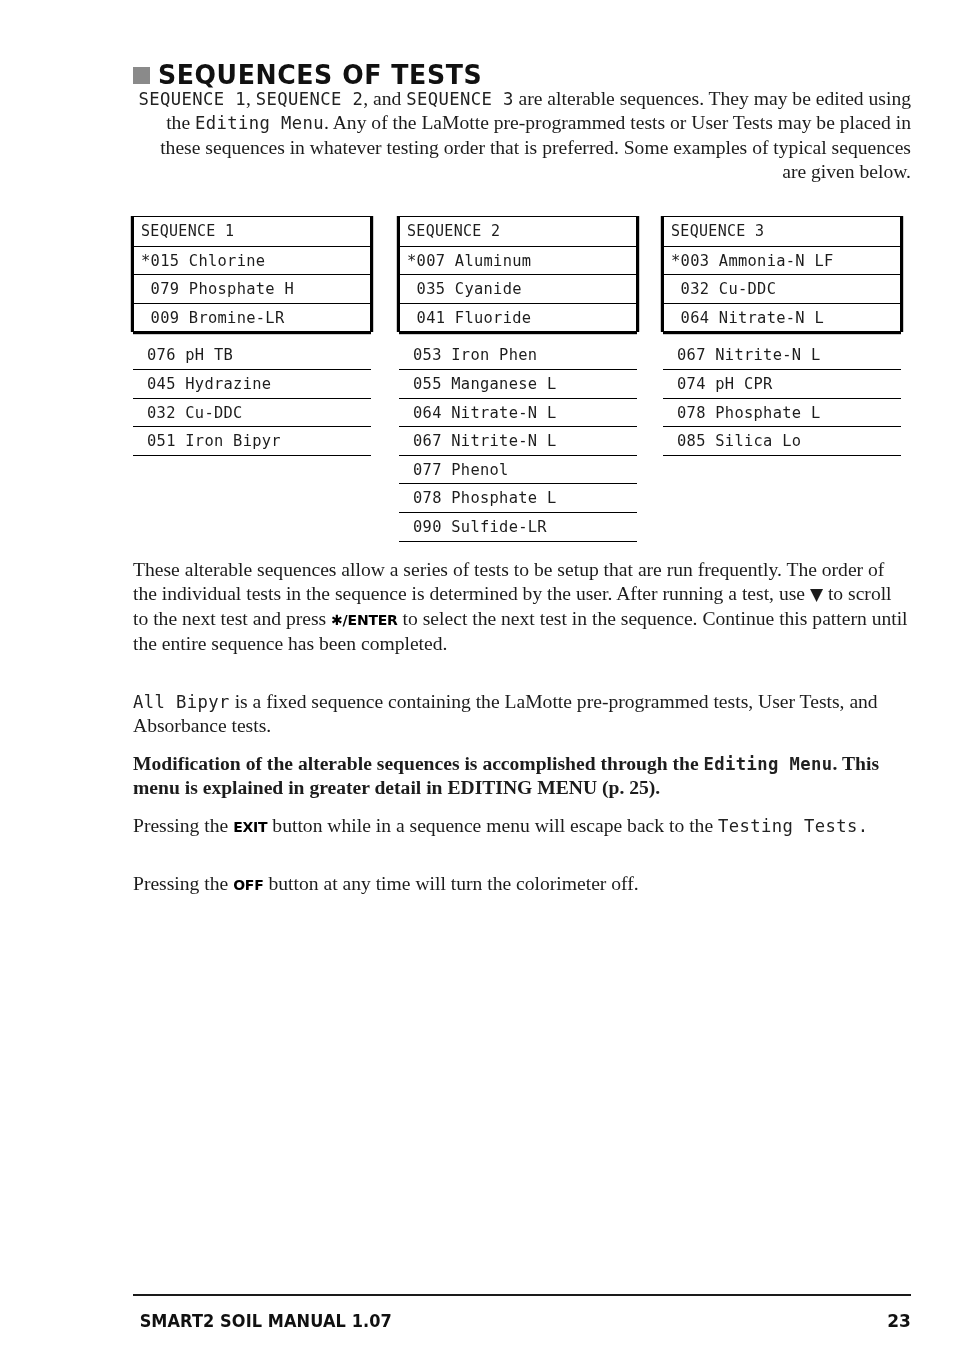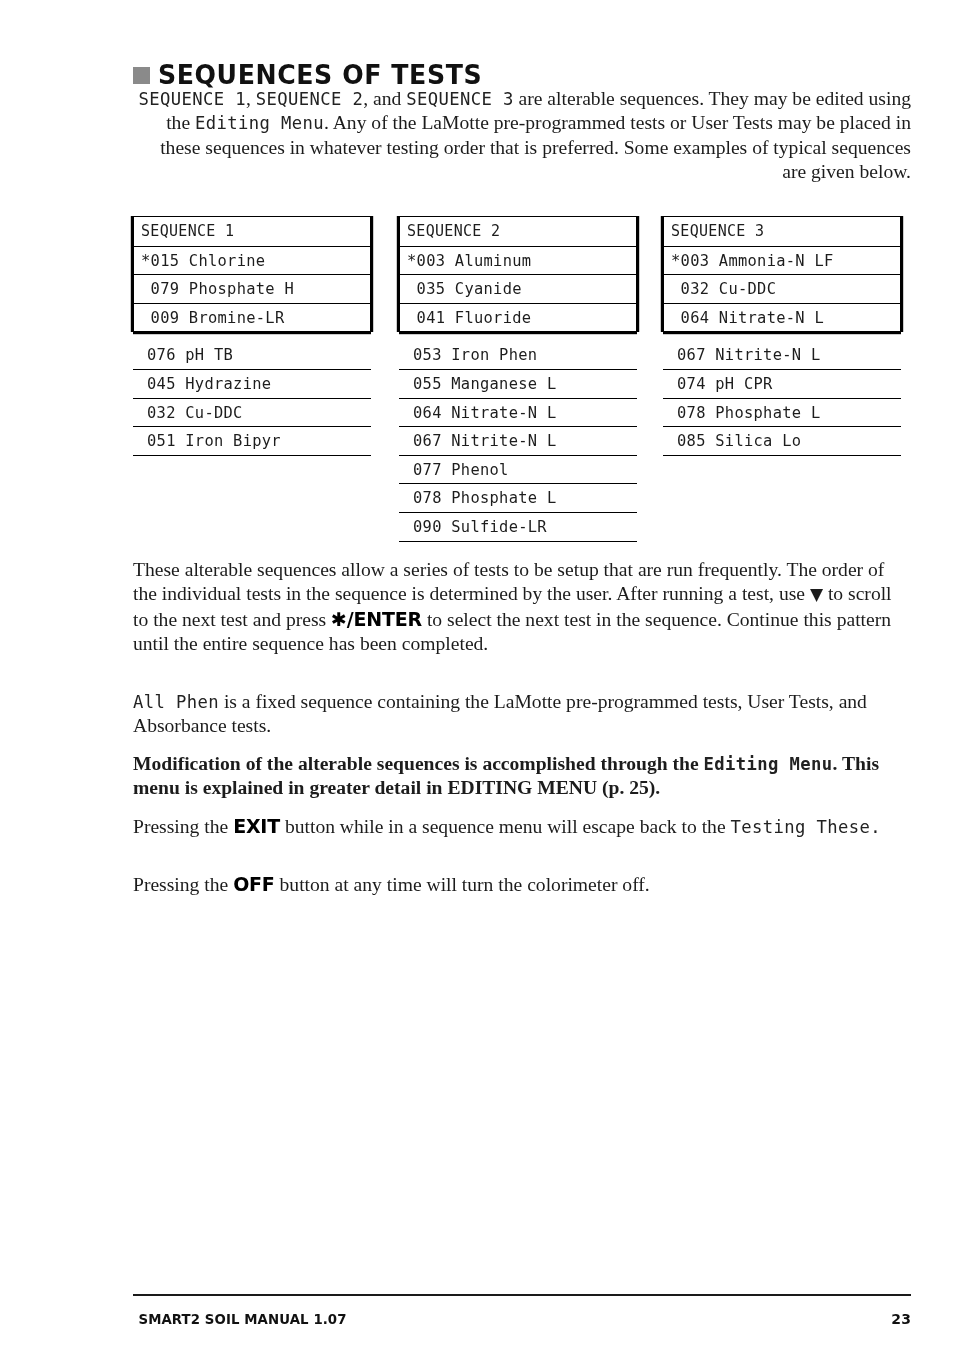--- a/index.html
+++ b/index.html
@@ -68,21 +68,21 @@
 
   .lcd {
     font-family: "DejaVu Sans Mono", monospace;
     font-size: 17.2px;
     letter-spacing: 0.4px;
     color: #222222;
   }
   .kbd {
     font-family: "DejaVu Sans", sans-serif;
     font-weight: bold;
-    font-size: 19px;
+    font-size: 14px;
     letter-spacing: -0.2px;
     color: #000000;
   }
   .tri {
     font-family: "DejaVu Sans", sans-serif;
     font-size: 17px;
     line-height: 1;
   }
 
   
@@ -138,21 +138,21 @@
   .footer {
     position: absolute;
     left: 133px;
     top: 1311px;
     width: 778px;
     display: flex;
     justify-content: space-between;
     align-items: baseline;
     font-family: "DejaVu Sans", sans-serif;
     font-weight: bold;
-    font-size: 14px;
+    font-size: 17px;
     letter-spacing: 0.1px;
     color: #111111;
   }
   .footer-left { transform: scaleX(0.95); transform-origin: left baseline; }
 </style>
 </head>
 <body>
 
 <div class="page">
 
@@ -176,21 +176,21 @@
       <div class="seq-row">076 pH TB</div>
       <div class="seq-row">045 Hydrazine</div>
       <div class="seq-row">032 Cu-DDC</div>
       <div class="seq-row">051 Iron Bipyr</div>
     </div>
   </div>
 
   <div class="seq-table seq-2">
     <div class="seq-boxed">
       <div class="seq-row seq-header">SEQUENCE 2</div>
-      <div class="seq-row">*003 Aluminum</div>
+      <div class="seq-row">*007 Aluminum</div>
       <div class="seq-row"> 035 Cyanide</div>
       <div class="seq-row"> 041 Fluoride</div>
     </div>
     <div class="seq-rest">
       <div class="seq-row">053 Iron Phen</div>
       <div class="seq-row">055 Manganese L</div>
       <div class="seq-row">064 Nitrate-N L</div>
       <div class="seq-row">067 Nitrite-N L</div>
       <div class="seq-row">077 Phenol</div>
       <div class="seq-row">078 Phosphate L</div>
@@ -211,29 +211,29 @@
       <div class="seq-row">078 Phosphate L</div>
       <div class="seq-row">085 Silica Lo</div>
     </div>
   </div>
 
   <div class="body-block p-after">
     <span>These alterable sequences allow a series of tests to be setup that are run frequently. The order of the individual tests in the sequence is determined by the user. After running a test, use </span><span class="tri">▼</span><span> to scroll to the next test and press </span><span class="kbd">✱/ENTER</span><span> to select the next test in the sequence. Continue this pattern until the entire sequence has been completed.</span>
   </div>
 
   <div class="body-block p-all">
-    <span class="lcd">All Phen</span><span> is a fixed sequence containing the LaMotte pre-programmed tests, User Tests, and Absorbance tests.</span>
+    <span class="lcd">All Bipyr</span><span> is a fixed sequence containing the LaMotte pre-programmed tests, User Tests, and Absorbance tests.</span>
   </div>
 
   <div class="body-block p-mod">
     <span>Modification of the alterable sequences is accomplished through the </span><span class="lcd">Editing Menu</span><span>.  This menu is explained in greater  detail in EDITING MENU (p. 25).</span>
   </div>
 
   <div class="body-block p-exit">
-    <span>Pressing the </span><span class="kbd">EXIT</span><span> button while in a sequence menu will escape back to the </span><span class="lcd">Testing These.</span>
+    <span>Pressing the </span><span class="kbd">EXIT</span><span> button while in a sequence menu will escape back to the </span><span class="lcd">Testing Tests.</span>
   </div>
 
   <div class="body-block p-off">
     <span>Pressing the </span><span class="kbd">OFF</span><span> button at any time will turn the colorimeter off.</span>
   </div>
 
   <div class="footer-rule"></div>
   <div class="footer">
     <span class="footer-left">SMART2 SOIL MANUAL 1.07</span>
     <span>23</span>

